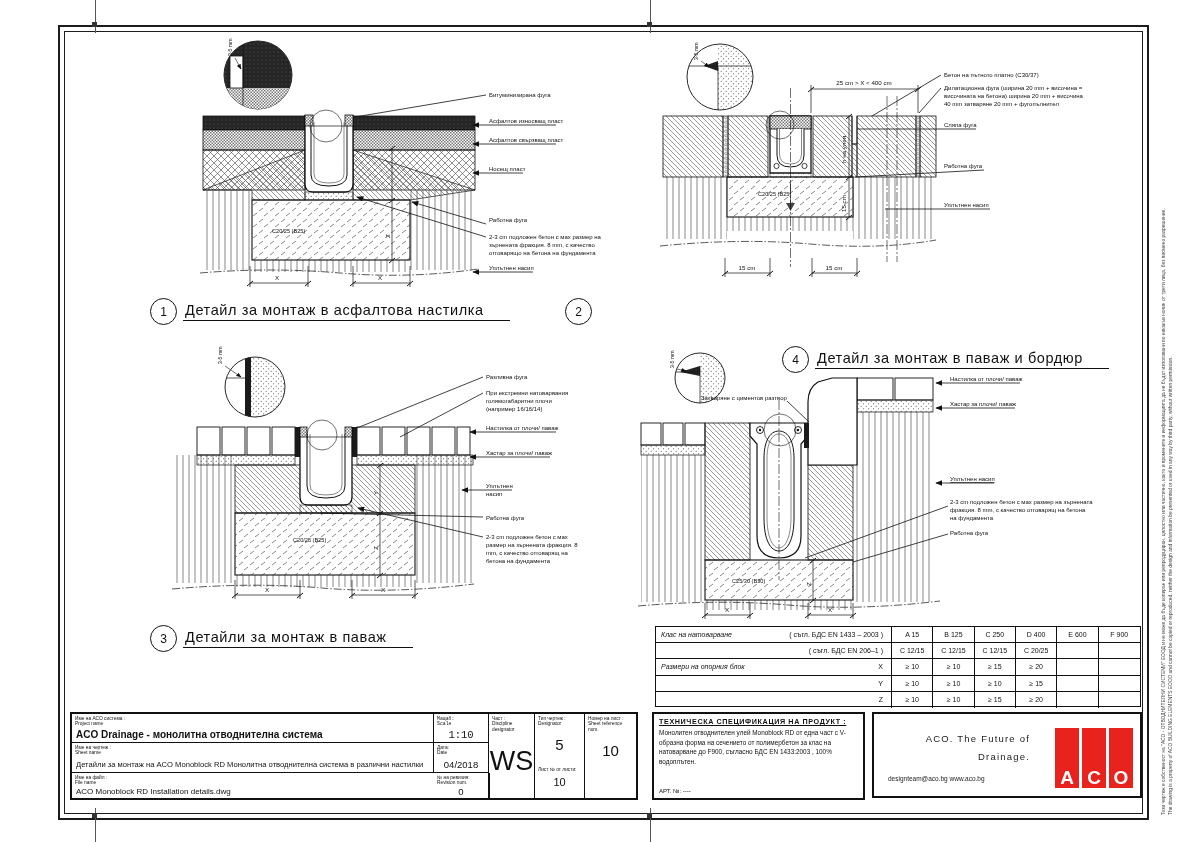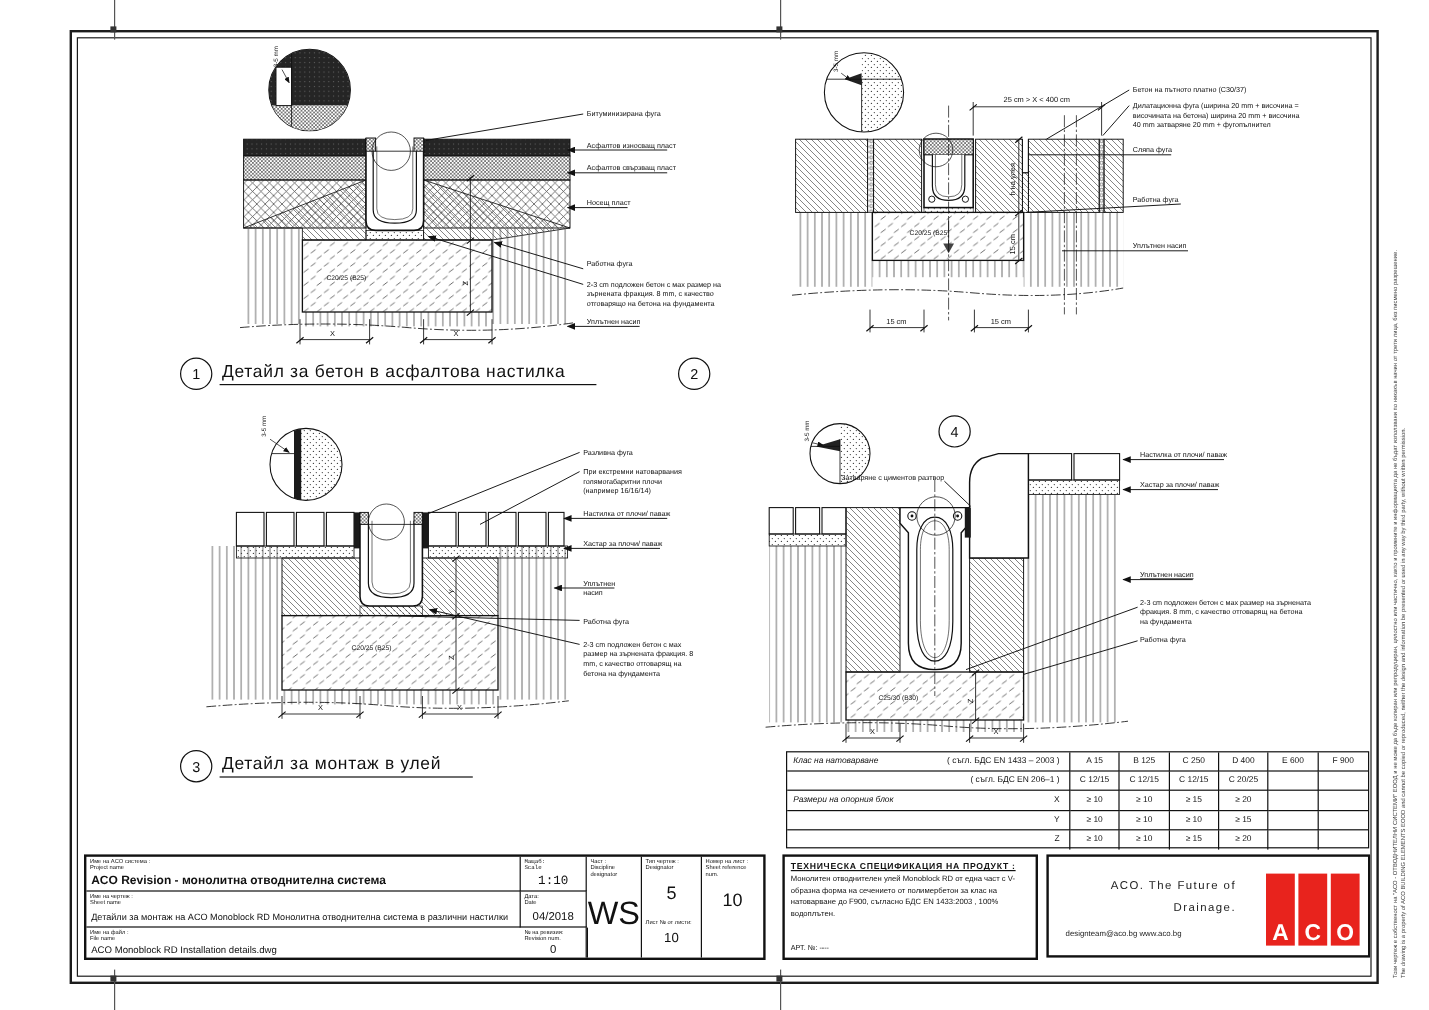--- a/index.html
+++ b/index.html
@@ -463,31 +463,32 @@
       <text x="330" y="141" text-decoration="underline">Уплътнен насип</text>
       <text x="330" y="164">2-3 cm подложен бетон с мах размер на зърнената</text>
       <text x="330" y="172">фракция. 8 mm, с качество отговарящ на бетона</text>
       <text x="330" y="180">на фундамента</text>
       <text x="330" y="195">Работна фуга</text>
     </g>
   </svg>
 
   <div class="dtitle" style="left:150px;top:298px;">
     <div class="dnum">1</div>
-    <div class="dtext">Детайл за бетон в асфалтова настилка</div>
+    <div class="dtext">Детайл за монтаж в асфалтова настилка</div>
   </div>
   <div class="dtitle" style="left:565px;top:298px;">
     <div class="dnum">2</div>
   </div>
   <div class="dtitle" style="left:150px;top:625px;">
     <div class="dnum">3</div>
-    <div class="dtext">Детайл за монтаж в улей</div>
+    <div class="dtext">Детайли за монтаж в паваж</div>
   </div>
   <div class="dtitle" style="left:782px;top:346px;">
     <div class="dnum">4</div>
+    <div class="dtext">Детайл за монтаж в паваж и бордюр</div>
   </div>
 
   <div class="ltable">
     <div class="lc big">
       <span class="ital">Клас на натоварване</span>
       <span>( съгл. БДС EN 1433 – 2003 )</span>
     </div>
     <div class="lc">A 15</div>
     <div class="lc">B 125</div>
     <div class="lc">C 250</div>
@@ -536,21 +537,21 @@
     <div class="lc lastrow"></div>
     <div class="lc lastrow"></div>
   </div>
 
   <div class="tblock">
     <div class="tb tb-br tb-bb" style="left:0;top:0;width:362px;height:29px;">
       <div class="tb-lab">
         <div>Име на ACO система :</div>
         <div>Project name</div>
       </div>
-      <div style="position:absolute;left:4px;bottom:2px;font-size:10px;font-weight:bold;white-space:nowrap;">ACO Revision - монолитна отводнителна система</div>
+      <div style="position:absolute;left:4px;bottom:2px;font-size:10px;font-weight:bold;white-space:nowrap;">ACO Drainage - монолитна отводнителна система</div>
     </div>
     <div class="tb tb-br tb-bb" style="left:0;top:29px;width:362px;height:30px;">
       <div class="tb-lab">
         <div>Име на чертеж :</div>
         <div>Sheet name</div>
       </div>
       <div style="position:absolute;left:4px;bottom:3px;font-size:7.6px;white-space:nowrap;">Детайли за монтаж на ACO Monoblock RD Монолитна отводнителна система в различни настилки</div>
     </div>
     <div class="tb tb-br" style="left:0;top:59px;width:418px;height:25px;">
       <div class="tb-lab">

